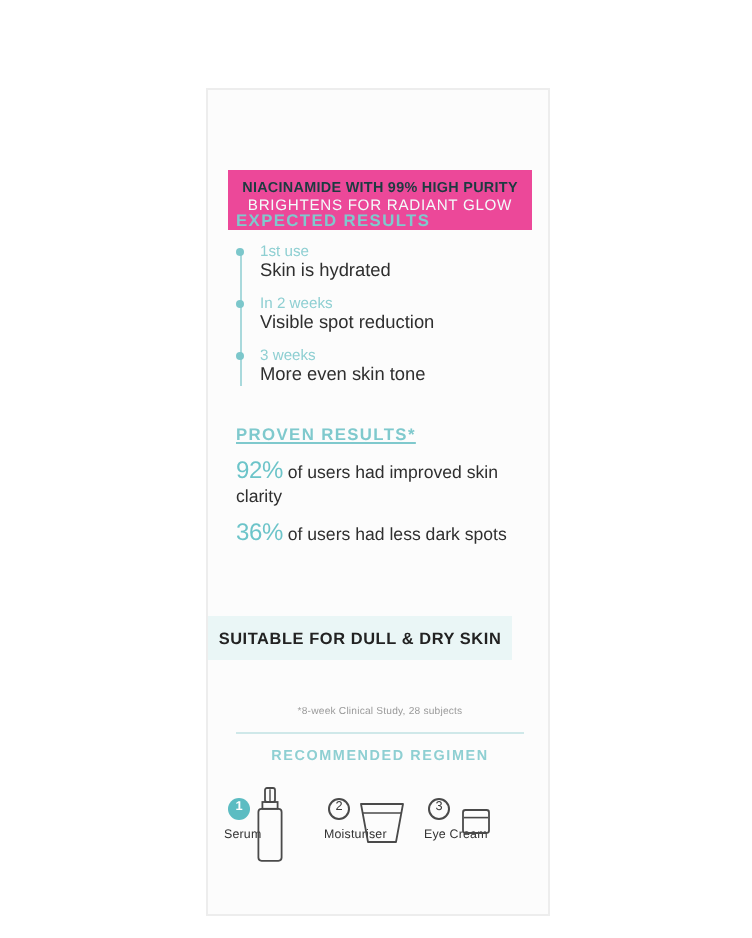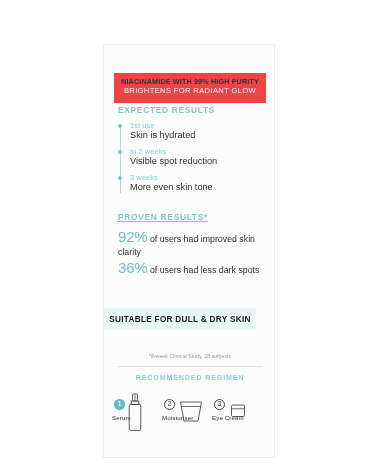--- a/index.html
+++ b/index.html
@@ -29,23 +29,23 @@
     background: #fcfcfc;
     border: 1px solid #ededed;
     box-sizing: border-box;
     overflow: hidden;
   }
 
   
   .banner {
     position: absolute;
     left: 10px;
-    top: 28px;
+    top: 40px;
     width: 152px;
-    background: #ef4444;
+    background: #ec4899;
     padding: 5px 3px 6px 3px;
     box-sizing: border-box;
     text-align: center;
   }
   .banner-line1 {
     color: #1c3b40;
     font-size: 7.2px;
     font-weight: bold;
     letter-spacing: 0.15px;
     line-height: 1.15;
@@ -119,21 +119,21 @@
     left: 14px;
     width: 150px;
     color: #2f2f2f;
     font-size: 8.8px;
     line-height: 1.35;
   }
   .pb0 { top: 182px; }
   .pb1 { top: 213px; }
   .pct {
     color: #6cc4c9;
-    font-size: 15px;
+    font-size: 12px;
     letter-spacing: -0.2px;
   }
 
   
   .suitable {
     position: absolute;
     left: 0;
     top: 263px;
     width: 152px;
     height: 22px;

